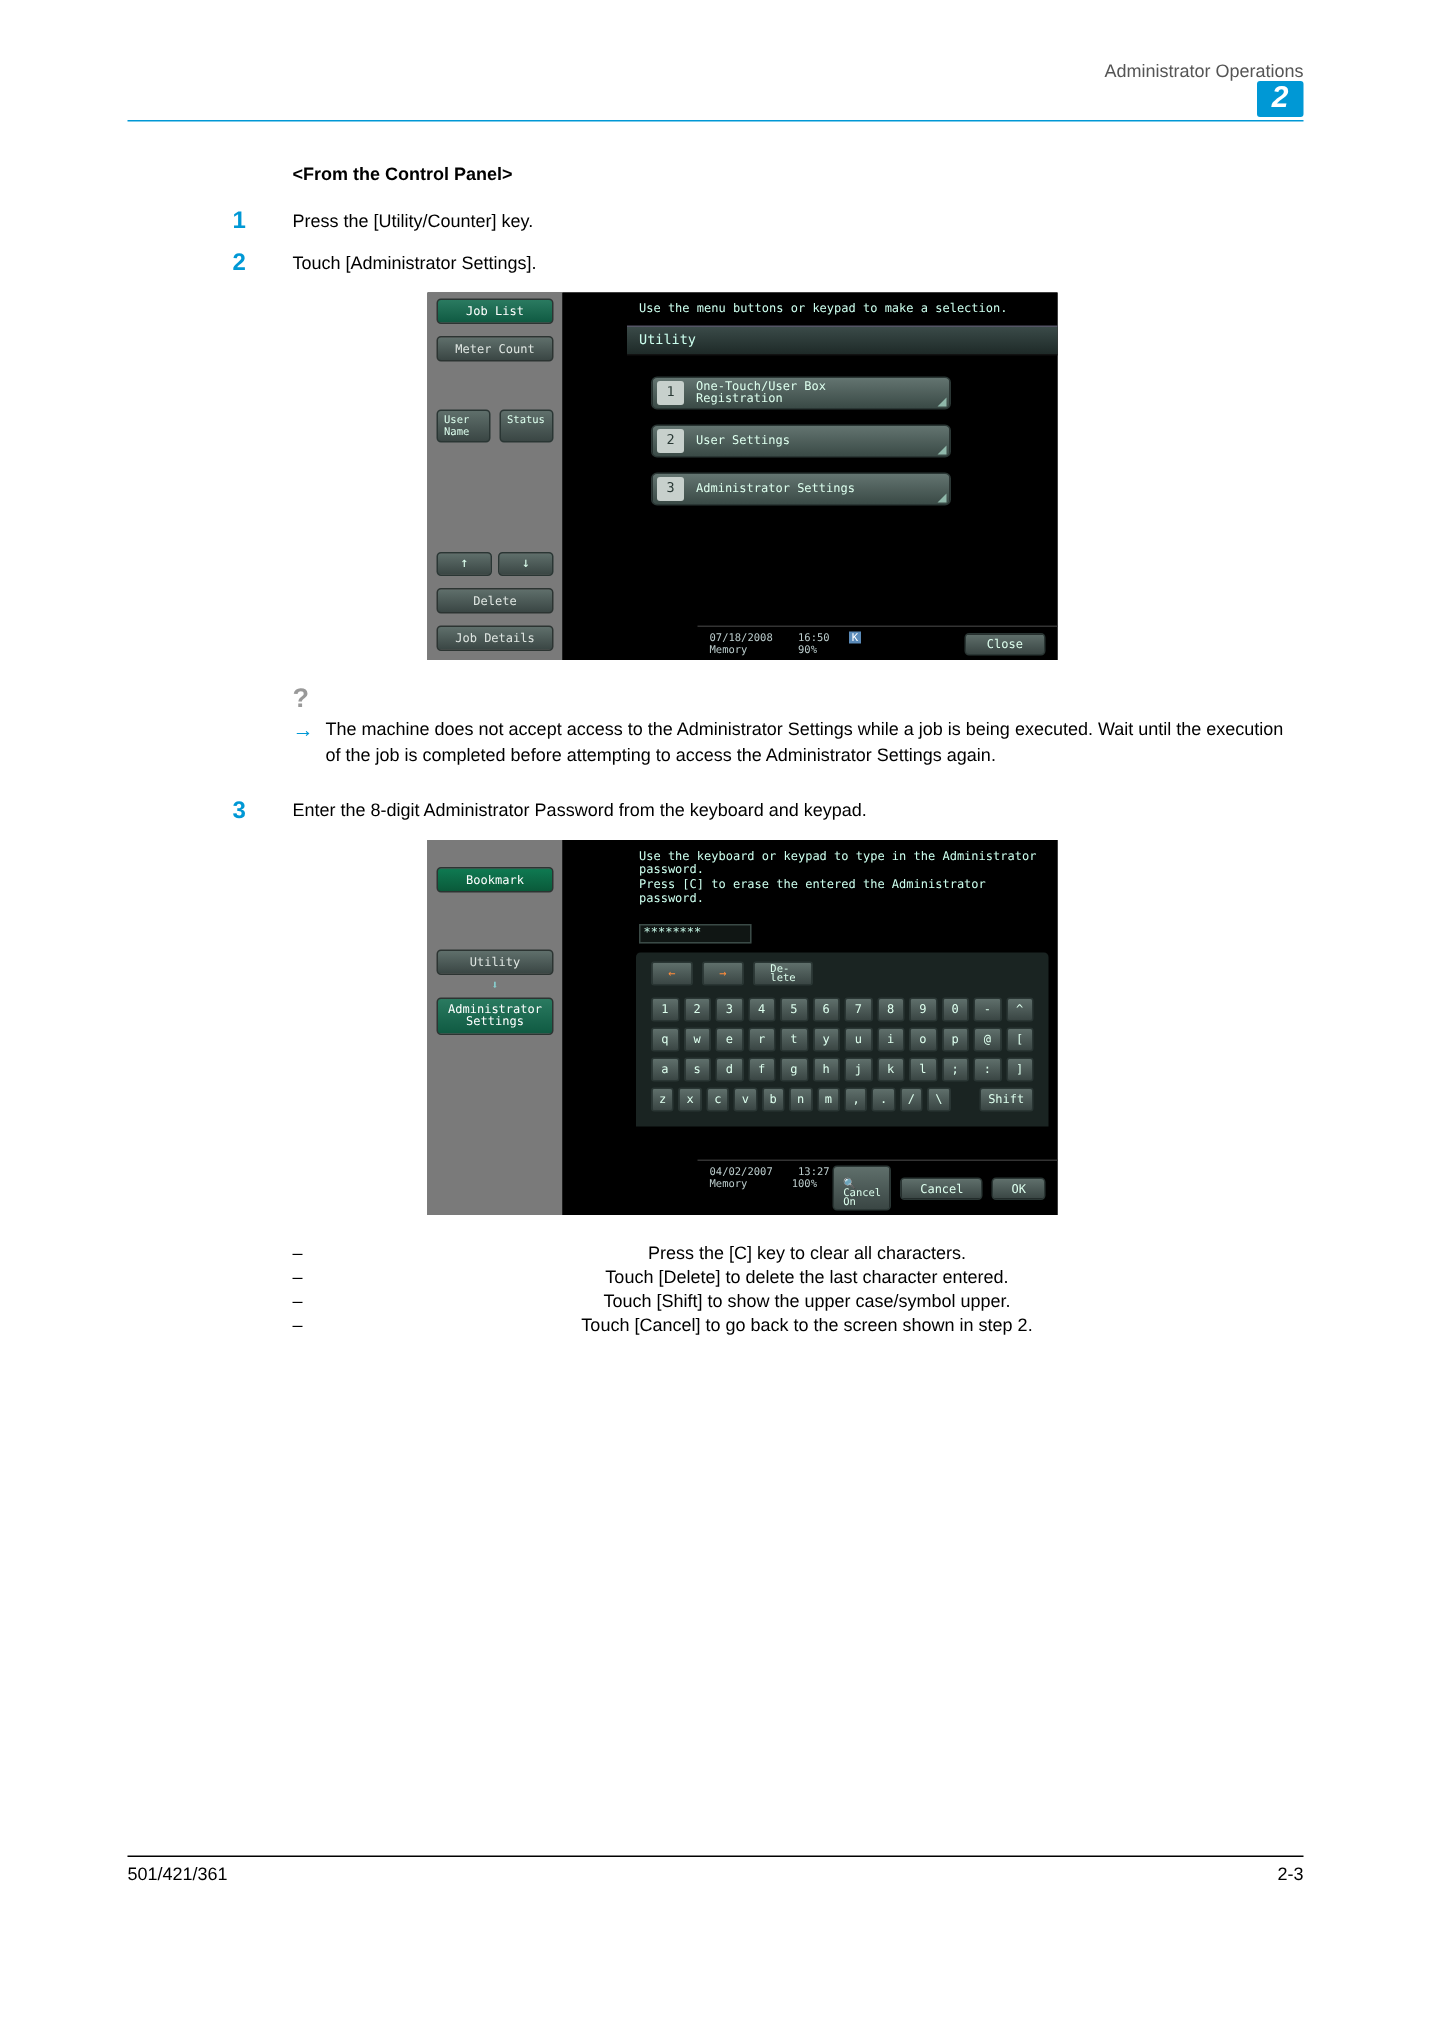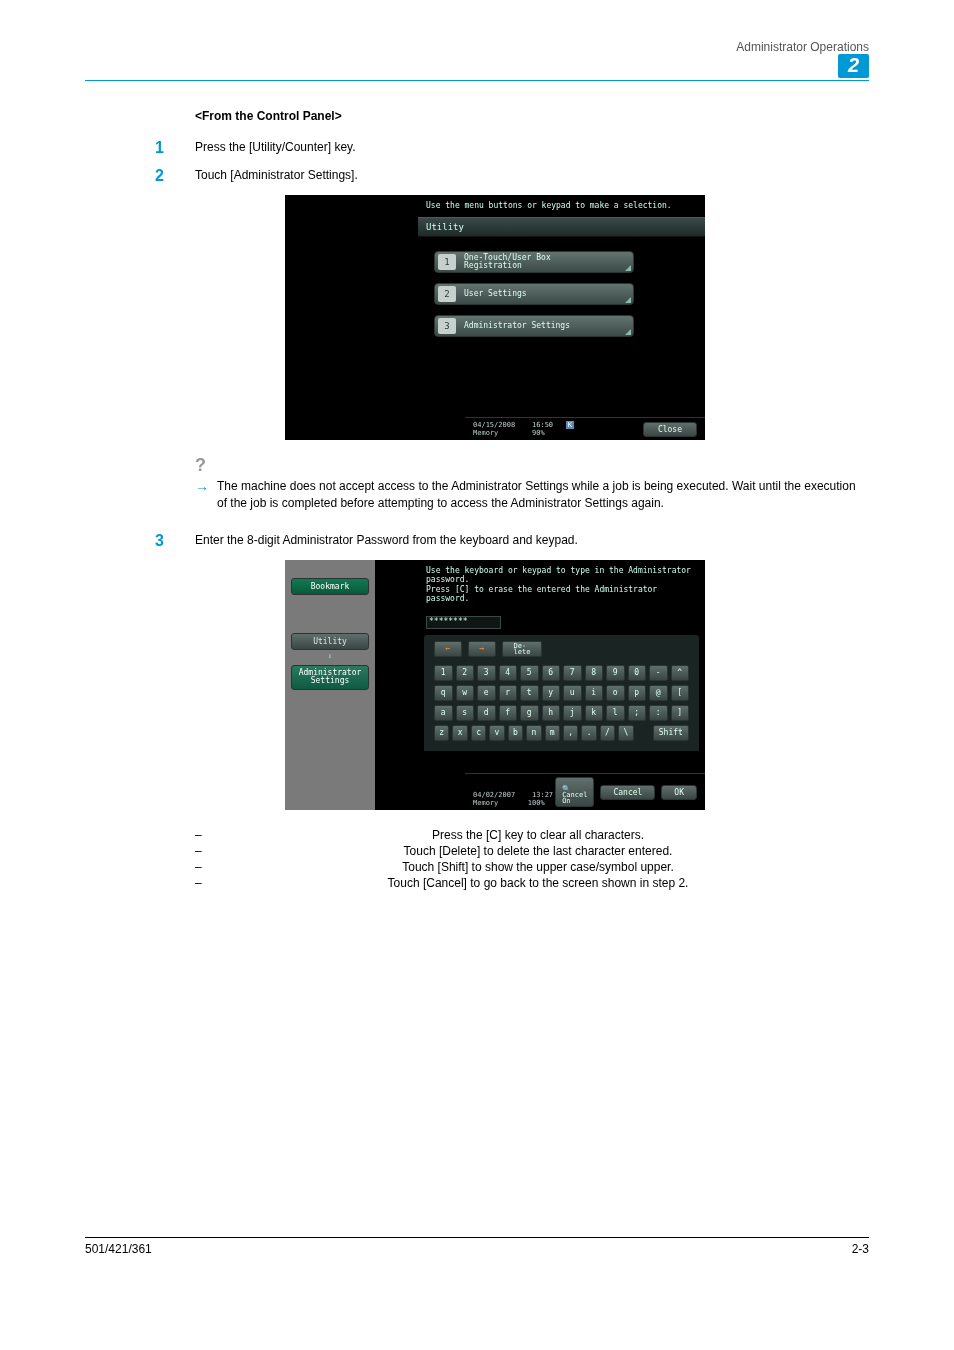--- a/index.html
+++ b/index.html
@@ -155,21 +155,21 @@
     background: linear-gradient(#5f6f6b, #3a4644);
     border: 1px solid #2a3634; border-radius: 2px;
     width: 20px; height: 16px;
     display: inline-flex; align-items: center; justify-content: center;
     color: #dfe; font-size: 8px;
   }
   .kbtn.kred { color: #ff8c3a; }
   .kbtn.shift { width: 48px; margin-left: 16px; }
   .p2-bot {
     position: absolute; left: 90px; right: 0; bottom: 0;
-    display: flex; align-items: flex-end; justify-content: space-between;
+    display: flex; align-items: flex-start; justify-content: space-between;
     padding: 3px 8px; font-size: 7px; color: #bcc;
     border-top: 1px solid #333;
   }
   .p2-bot-right { display: flex; gap: 6px; align-items: center; }
   .p2-btn {
     background: linear-gradient(#5f6f6b, #3a4644);
     border: 1px solid #2a3634; border-radius: 3px;
     padding: 2px 12px; font-size: 8px; color: #dfe;
   }
   .util-arrow { font-size: 8px; color: #8cc; text-align: center; margin-top: -2px; }
@@ -199,20 +199,37 @@
       <div class="step-num">1</div>
       <div class="step-body">Press the [Utility/Counter] key.</div>
     </div>
 
     <div class="step-row" style="margin-top:10px;">
       <div class="step-num">2</div>
       <div class="step-body">Touch [Administrator Settings].</div>
     </div>
 
     <div class="panel panel1">
+      <div class="p-left">
+        <div class="tab-btn sel">Job List</div>
+        <div class="tab-btn">Meter Count</div>
+        <div style="height:24px;"></div>
+        <div class="status-line">
+          <div class="status-box" style="flex:1;">User
+Name</div>
+          <div class="status-box" style="flex:1;">Status</div>
+        </div>
+        <div style="flex:1;"></div>
+        <div class="arrow-pair">
+          <div class="arrow-btn">↑</div>
+          <div class="arrow-btn">↓</div>
+        </div>
+        <div class="tab-btn">Delete</div>
+        <div class="tab-btn" style="margin-bottom:6px;">Job Details</div>
+      </div>
       <div class="p-right">
         <div class="p-head-msg">Use the menu buttons or keypad to make a selection.</div>
         <div class="p-titlebar">Utility</div>
         <div class="menu-area">
           <div class="menu-btn">
             <span class="menu-num">1</span>
             <span style="white-space:pre-line; line-height:1;">One-Touch/User Box
 Registration</span>
             <span class="menu-corner"></span>
           </div>
@@ -222,21 +239,21 @@
             <span class="menu-corner"></span>
           </div>
           <div class="menu-btn">
             <span class="menu-num">3</span>
             <span>Administrator Settings</span>
             <span class="menu-corner"></span>
           </div>
         </div>
         <div class="bottom-bar">
           <div>
-            <span>04/15/2008</span>&nbsp;&nbsp;&nbsp;
+            <span>07/18/2008</span>&nbsp;&nbsp;&nbsp;
             <span>16:50</span>&nbsp;&nbsp;
             <span style="background:#5a8ab8;color:#fff;padding:0 2px;">K</span><br>
             <span>Memory</span>&nbsp;&nbsp;&nbsp;&nbsp;&nbsp;&nbsp;&nbsp;
             <span>90%</span>
           </div>
           <div class="close-btn">Close</div>
         </div>
       </div>
     </div>
 

